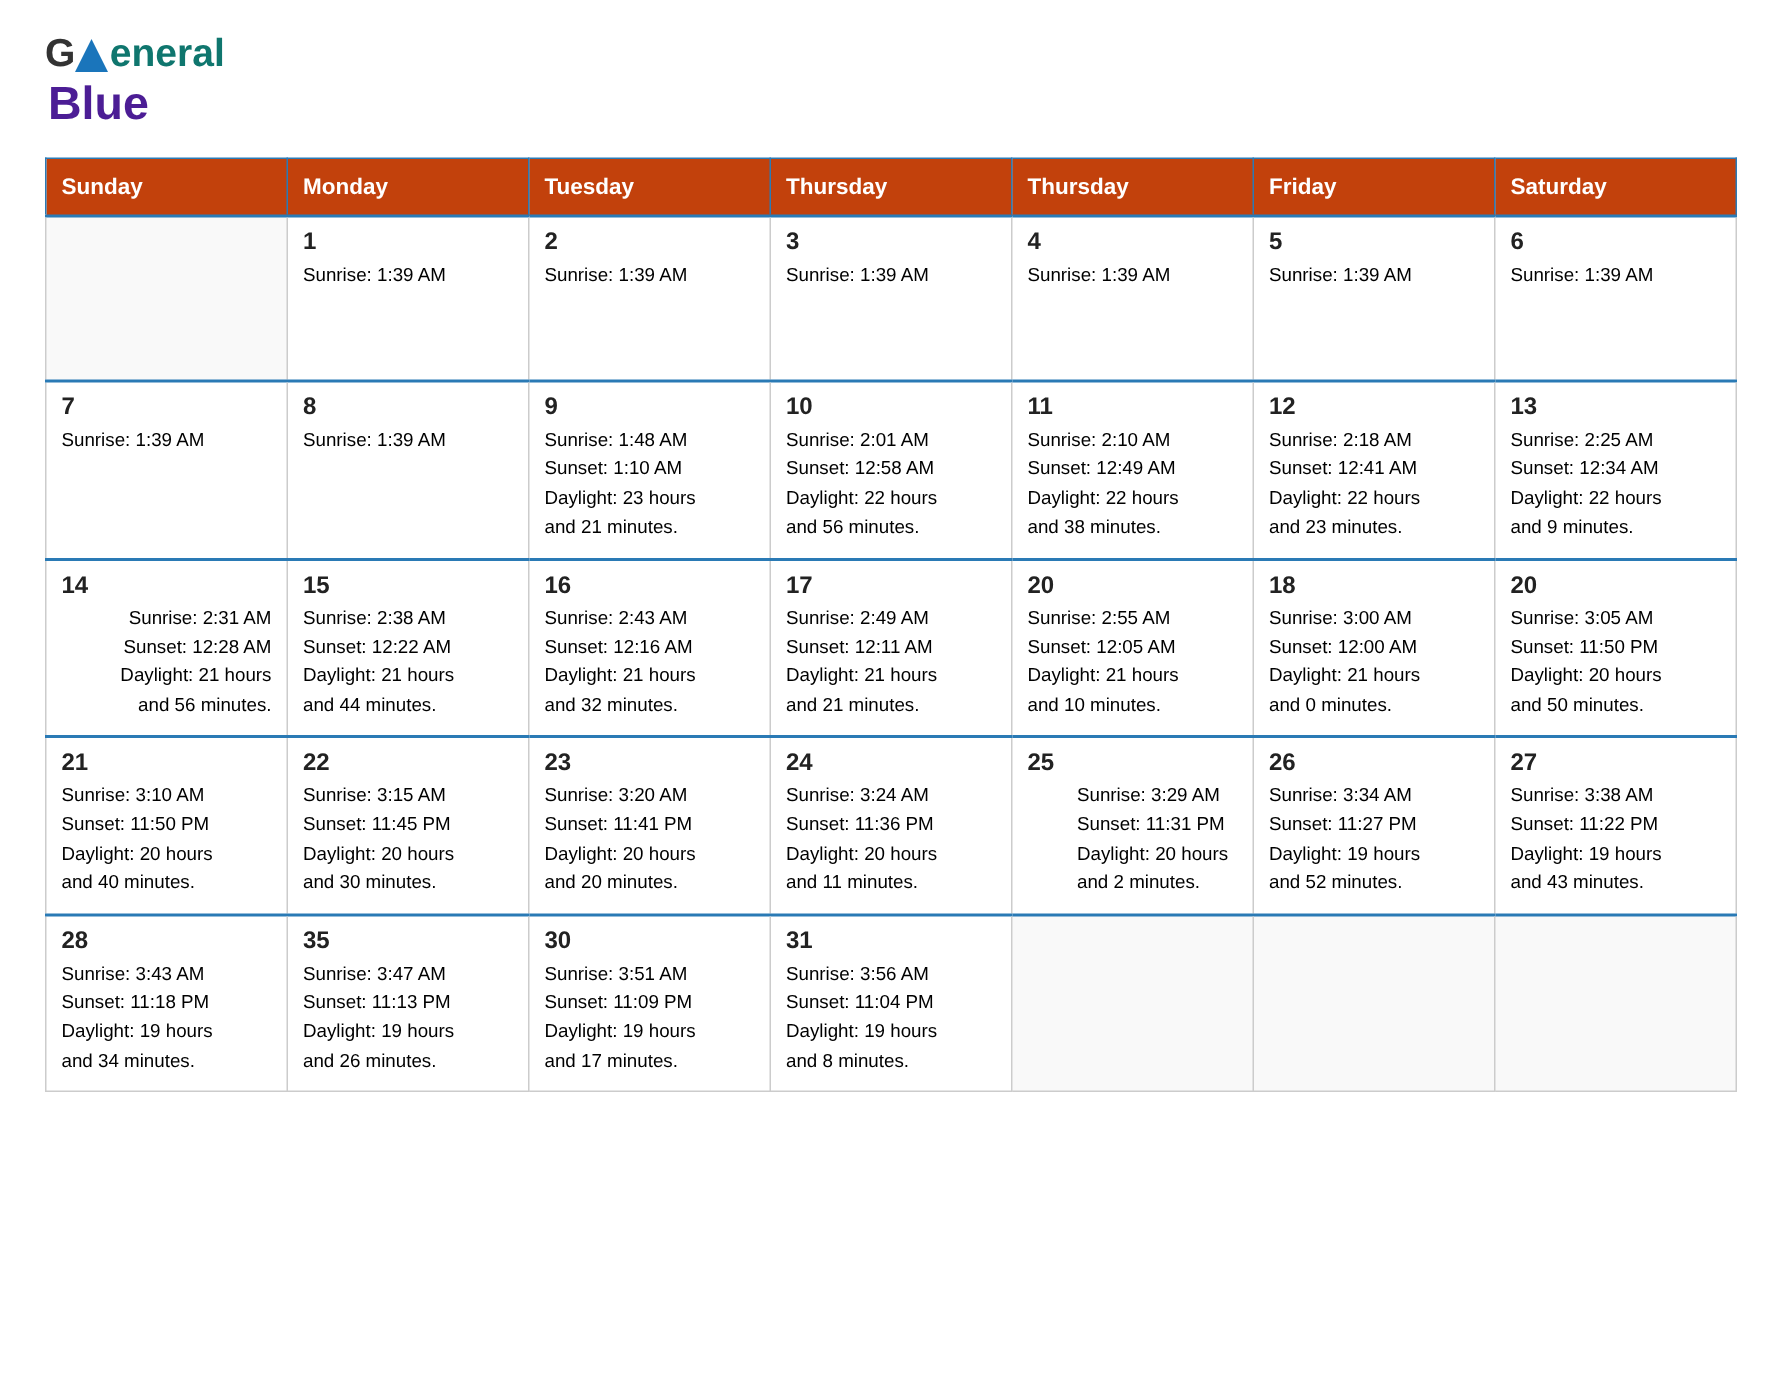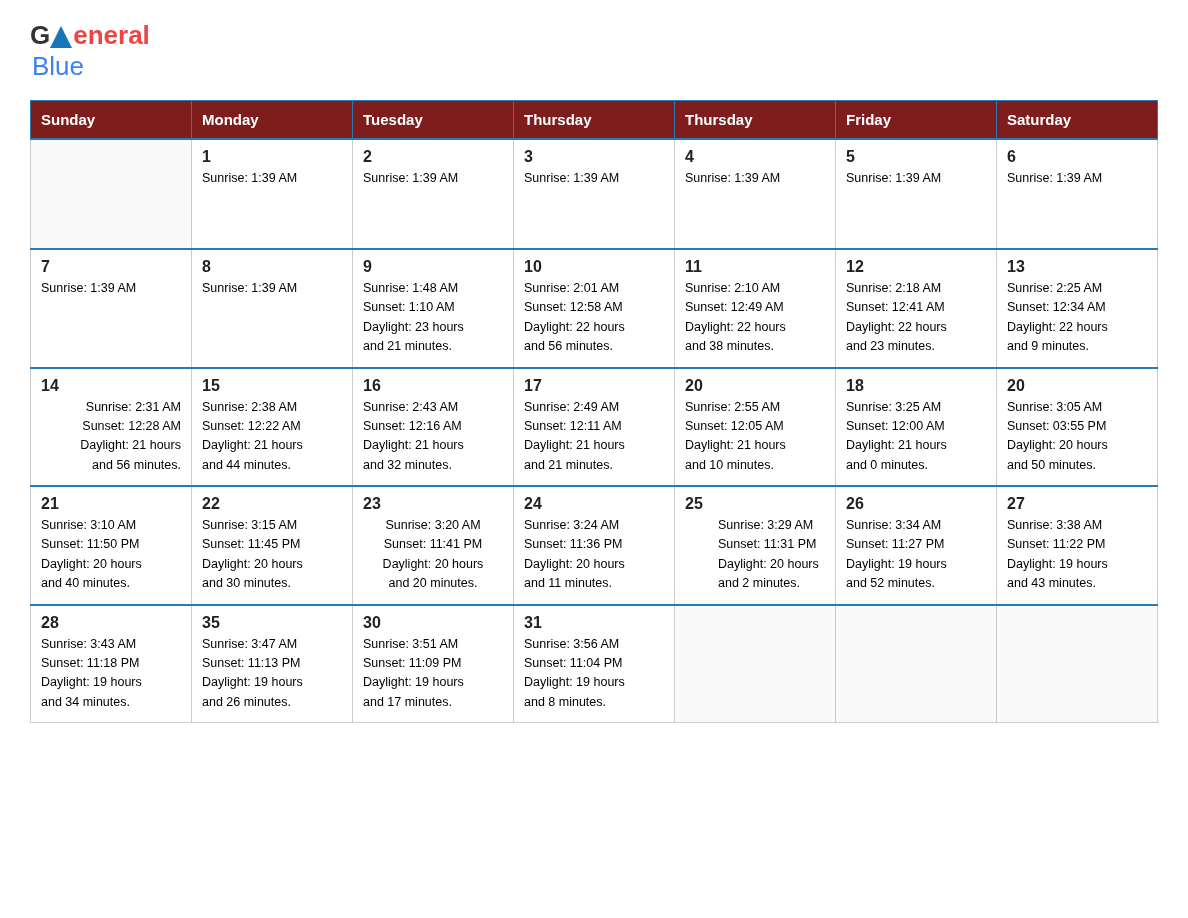--- a/index.html
+++ b/index.html
@@ -32,21 +32,21 @@
       font-size: 22px;
       color: #555;
       font-weight: normal;
     }
     .calendar {
       width: 100%;
       border-collapse: collapse;
       border: 1px solid #b0b8c1;
     }
     .calendar th {
-      background-color: #7f1d1d;
+      background-color: #c2410c;
       color: #fff;
       font-size: 15px;
       font-weight: 600;
       padding: 10px 10px;
       text-align: left;
       border: 1px solid #2a7ab5;
     }
     .calendar td {
       vertical-align: top;
       width: 14.28%;
@@ -84,26 +84,26 @@
       align-items: center;
     }
     .logo-g {
       font-size: 26px;
       font-weight: bold;
       color: #333;
     }
     .logo-eneral {
       font-size: 26px;
       font-weight: bold;
-      color: #ef4444;
+      color: #0f766e;
     }
     .logo-blue {
-      font-size: 26px;
-      font-weight: normal;
-      color: #3b82f6;
+      font-size: 31px;
+      font-weight: bold;
+      color: #4c1d95;
       margin-top: -4px;
     }
   </style>
 </head>
 <body>
 
 <div class="page">
   <div class="header">
     <div class="logo-wrapper">
       <div class="logo-line1">
@@ -239,29 +239,29 @@
           </td>
           <td>
             <span class="day-num">20</span>
             <div class="sun-info" style="white-space: pre-line;">Sunrise: 2:55 AM
 Sunset: 12:05 AM
 Daylight: 21 hours
 and 10 minutes.</div>
           </td>
           <td>
             <span class="day-num">18</span>
-            <div class="sun-info" style="white-space: pre-line;">Sunrise: 3:25 AM
+            <div class="sun-info" style="white-space: pre-line;">Sunrise: 3:00 AM
 Sunset: 12:00 AM
 Daylight: 21 hours
 and 0 minutes.</div>
           </td>
           <td>
             <span class="day-num">20</span>
             <div class="sun-info" style="white-space: pre-line;">Sunrise: 3:05 AM
-Sunset: 03:55 PM
+Sunset: 11:50 PM
 Daylight: 20 hours
 and 50 minutes.</div>
           </td>
         </tr>
         <tr class="week-row">
           <td>
             <span class="day-num">21</span>
             <div class="sun-info" style="white-space: pre-line;">Sunrise: 3:10 AM
 Sunset: 11:50 PM
 Daylight: 20 hours
@@ -269,21 +269,21 @@
           </td>
           <td>
             <span class="day-num">22</span>
             <div class="sun-info" style="white-space: pre-line;">Sunrise: 3:15 AM
 Sunset: 11:45 PM
 Daylight: 20 hours
 and 30 minutes.</div>
           </td>
           <td>
             <span class="day-num">23</span>
-            <div class="sun-info" style="white-space: pre-line; text-align: center;">Sunrise: 3:20 AM
+            <div class="sun-info" style="white-space: pre-line;">Sunrise: 3:20 AM
 Sunset: 11:41 PM
 Daylight: 20 hours
 and 20 minutes.</div>
           </td>
           <td>
             <span class="day-num">24</span>
             <div class="sun-info" style="white-space: pre-line;">Sunrise: 3:24 AM
 Sunset: 11:36 PM
 Daylight: 20 hours
 and 11 minutes.</div>

